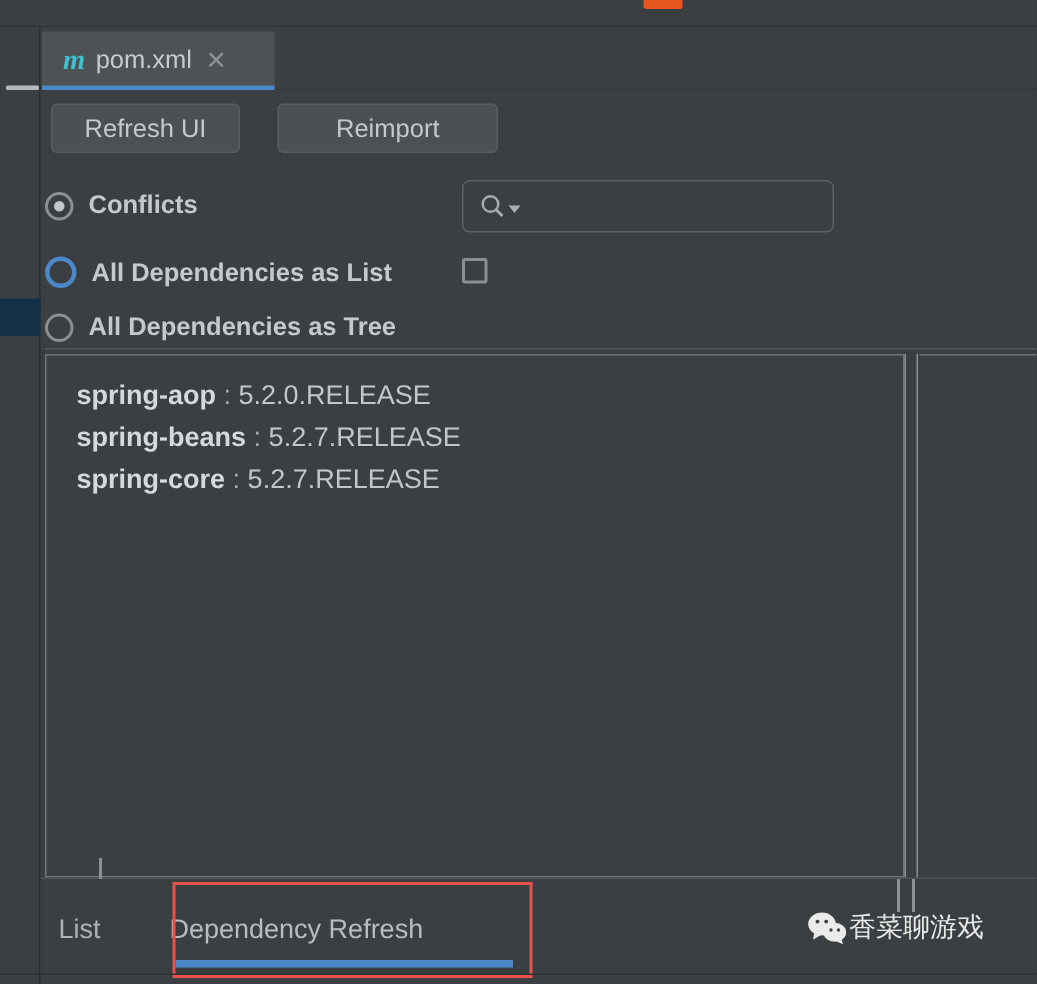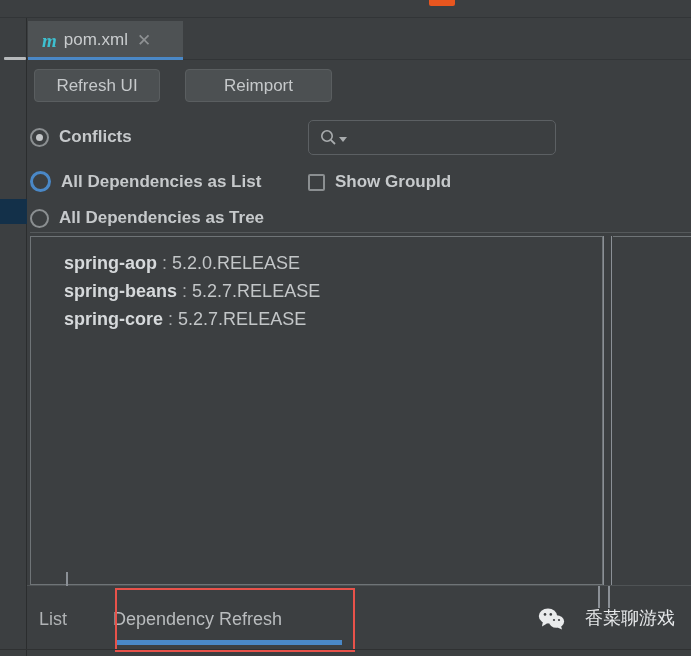--- a/index.html
+++ b/index.html
@@ -109,21 +109,21 @@
     border-right: 4px solid transparent; border-top: 5px solid #a9acae;
     margin-top: 4px;
   }
 
   
   .list-panel {
     position: absolute; left: 30px; top: 236px; width: 573px; height: 349px;
     background: #3c3f41; border: 1px solid #6f7477;
     padding: 12px 0 0 20px;
   }
-  .dep-row { font-size: 18px; color: #c3c6c8; line-height: 28px; white-space: nowrap; margin-left: 13px; }
+  .dep-row { font-size: 18px; color: #c3c6c8; line-height: 28px; white-space: nowrap; }
   .dep-name { font-weight: bold; color: #d6d9db; }
   .dep-sep { color: #a9acae; }
   .dep-ver { color: #c3c6c8; }
 
   .splitter {
     position: absolute; left: 603px; top: 236px; width: 10px; height: 349px;
   }
   .splitter .bar {
     position: absolute; top: 0; width: 1px; height: 349px; background: #8b9096;
   }
@@ -165,21 +165,21 @@
     border: 2px solid #e8524a; background: transparent;
   }
   .bottom-hrule {
     position: absolute; left: 0; top: 649px; width: 691px; height: 1px;
     background: #2f3132;
   }
 
   
   .watermark {
     position: absolute; left: 538px; top: 606px;
-    display: flex; align-items: center; gap: 20px;
+    display: flex; align-items: center; gap: 1px;
   }
   .wm-text { color: #e6e8ea; font-size: 18px; }
   .wm-ticks {
     position: absolute; left: 598px; top: 586px;
     display: flex; gap: 8px;
   }
   .wm-ticks i { display: block; width: 2px; height: 22px; background: #8b9096; }
 </style>
 </head>
 <body>
@@ -221,21 +221,20 @@
     <span class="opt-label">All Dependencies as List</span>
   </div>
 
   <div class="opt-row" id="opt-tree">
     <span class="radio"></span>
     <span class="opt-label">All Dependencies as Tree</span>
   </div>
 
   <div class="opt-row" id="opt-groupid">
     <span class="checkbox"></span>
-    <span class="opt-label">Show GroupId</span>
   </div>
 
   <div class="search-field">
     <svg class="search-icon" width="17" height="17" viewBox="0 0 17 17">
       <circle cx="7" cy="7" r="5.2" fill="none" stroke="#a9acae" stroke-width="1.6"></circle>
       <line x1="10.8" y1="10.8" x2="15" y2="15" stroke="#a9acae" stroke-width="1.8"></line>
     </svg>
     <span class="caret-dn"></span>
   </div>
 

